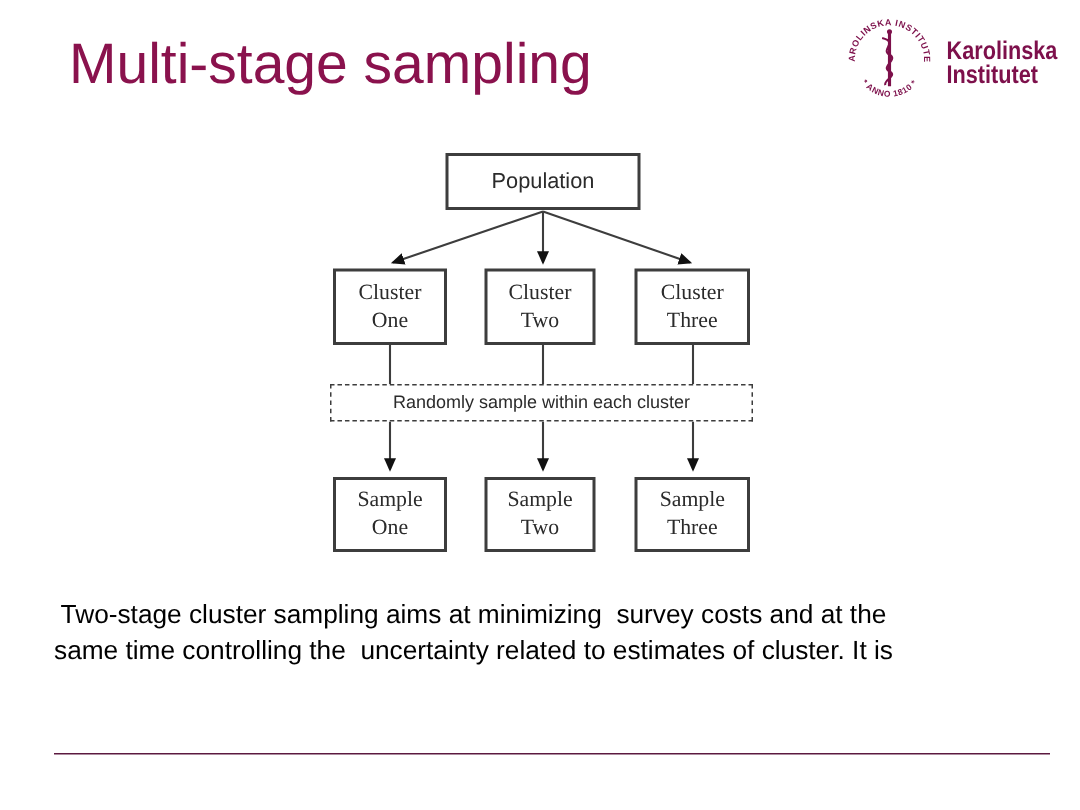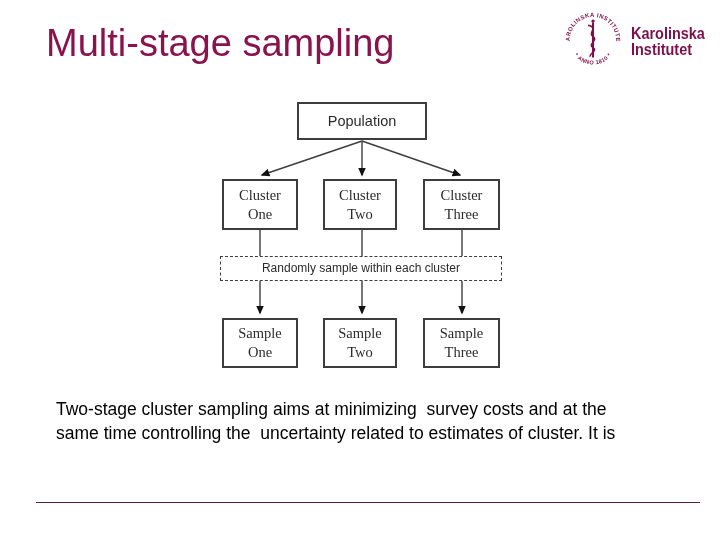--- a/index.html
+++ b/index.html
@@ -76,25 +76,26 @@
     font-size: 12px;
   }
   .box-sample-0 { left: 222px; top: 318px; width: 76px; height: 50px; }
   .box-sample-1 { left: 323px; top: 318px; width: 74px; height: 50px; }
   .box-sample-2 { left: 423px; top: 318px; width: 77px; height: 50px; }
   .two-line span { display: block; font-family: Liberation Serif, serif; }
 
   
   .body-text {
     position: absolute;
-    left: 56px;
+    left: 36px;
     top: 397px;
     font-size: 17.5px;
     color: #000000;
     line-height: 24px;
+    text-align: center;
   }
   .body-line { white-space: pre; }
 
   
   .footer-rule {
     position: absolute;
     left: 36px;
     top: 502px;
     width: 664px;
     height: 0;

